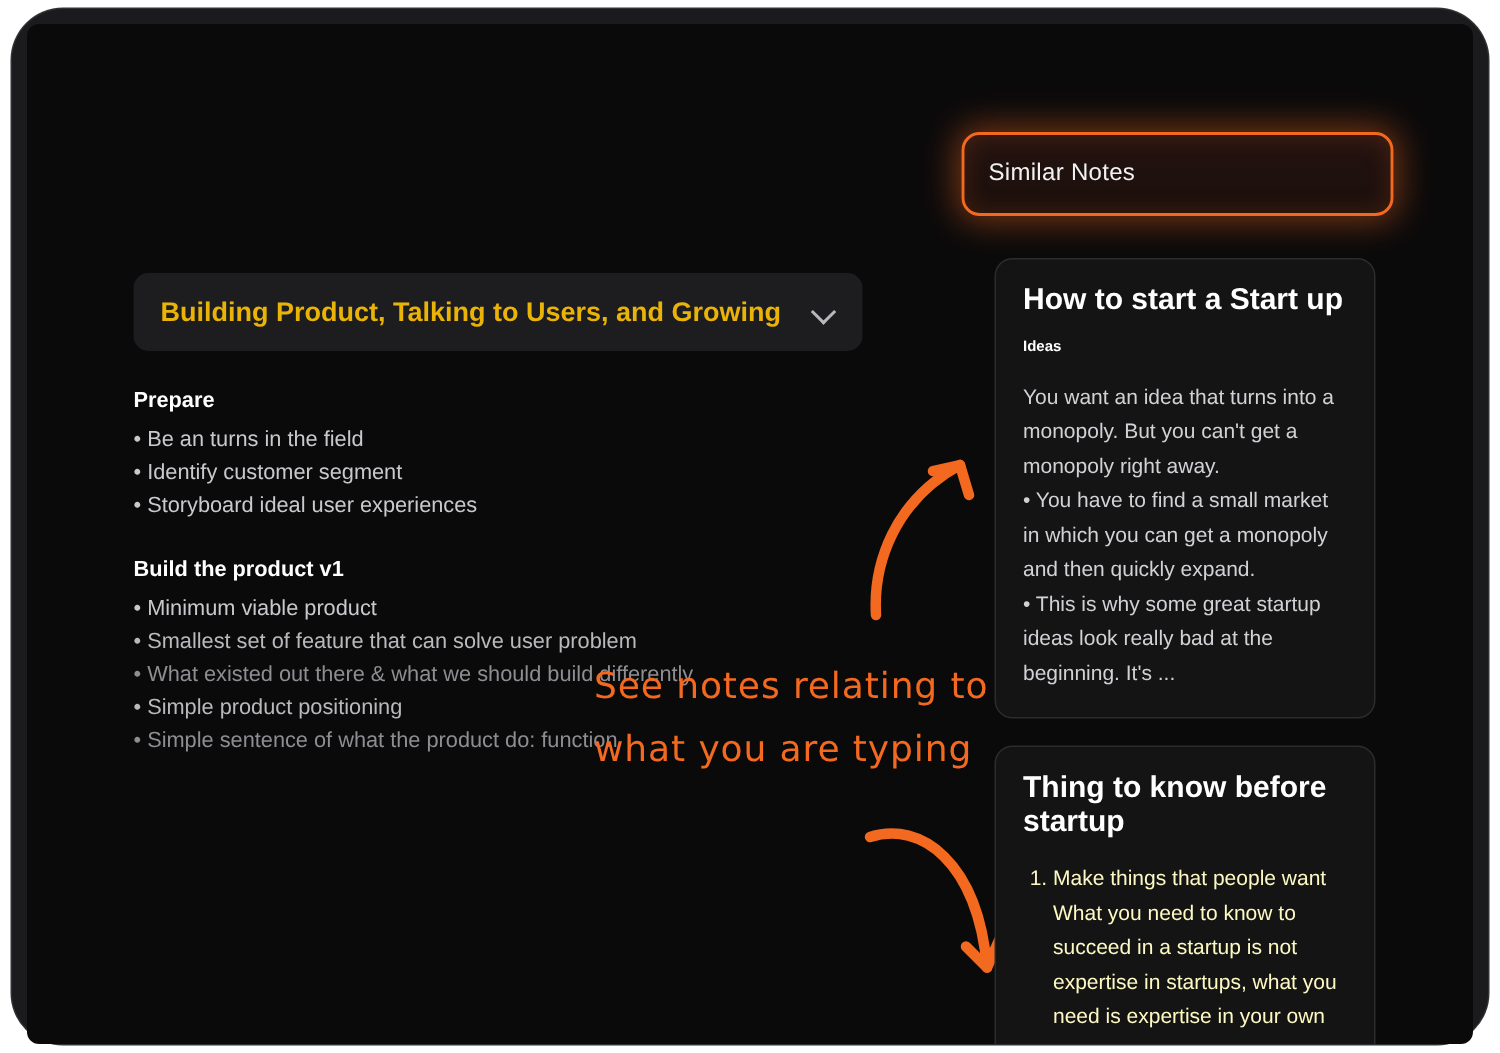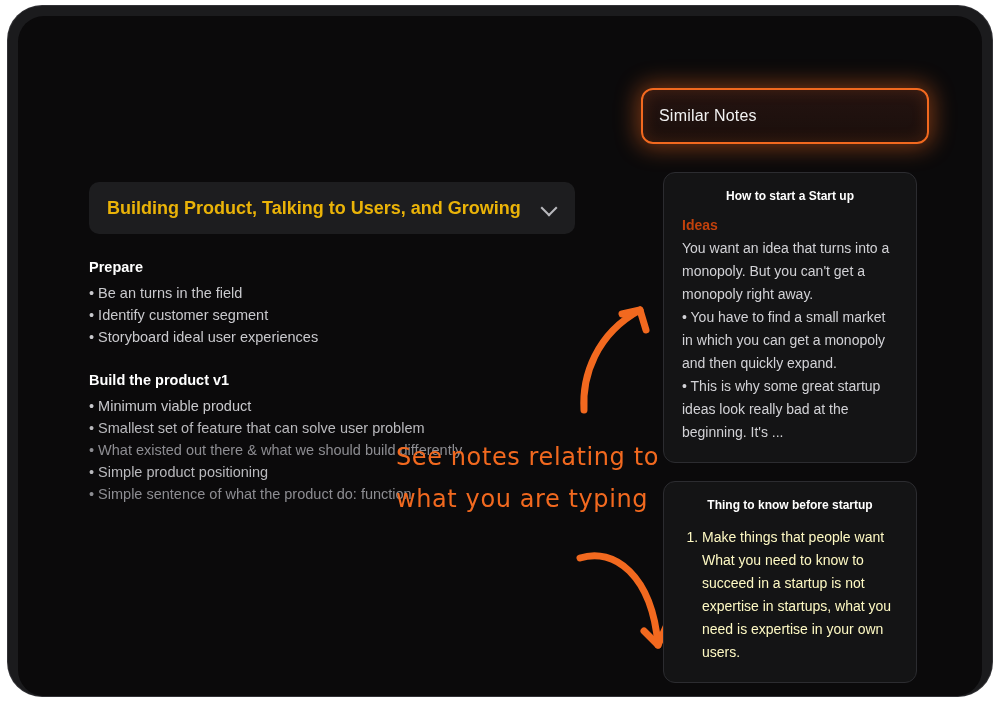--- a/index.html
+++ b/index.html
@@ -30,21 +30,21 @@
     border-radius: 34px;
     box-shadow: 0 0 0 1px #313135;
   }
   .device-screen {
     position: absolute;
     left: 10px;
     top: 10px;
     right: 10px;
     bottom: 0px;
     background: #0b0a0b;
-    border-radius: 26px;
+    border-radius: 8px;
     overflow: hidden;
   }
 
   
   .similar-notes-pill {
     position: absolute;
     left: 623px;
     top: 72px;
     width: 288px;
     height: 56px;
@@ -139,29 +139,28 @@
     background: #141415;
     border: 1px solid #2c2c30;
     border-radius: 12px;
     padding: 16px 18px 18px 18px;
     box-sizing: border-box;
     margin-bottom: 18px;
   }
   .note-card h3 {
     margin: 0 0 14px 0;
     color: #ffffff;
-    font-size: 12px;
-    font-weight: bold;
-    text-align: center;
+    font-size: 20px;
+    font-weight: bold;
   }
   .note-card .sub {
-    color: #c2410c;
-    font-weight: bold;
-    font-size: 14px;
-    margin-bottom: 4px;
+    color: #ffffff;
+    font-weight: bold;
+    font-size: 10px;
+    margin-bottom: 16px;
   }
   .note-card p {
     margin: 0;
     color: #d2d2d6;
     font-size: 14px;
     line-height: 23px;
   }
   .note-card ol {
     margin: 0;
     padding-left: 20px;

